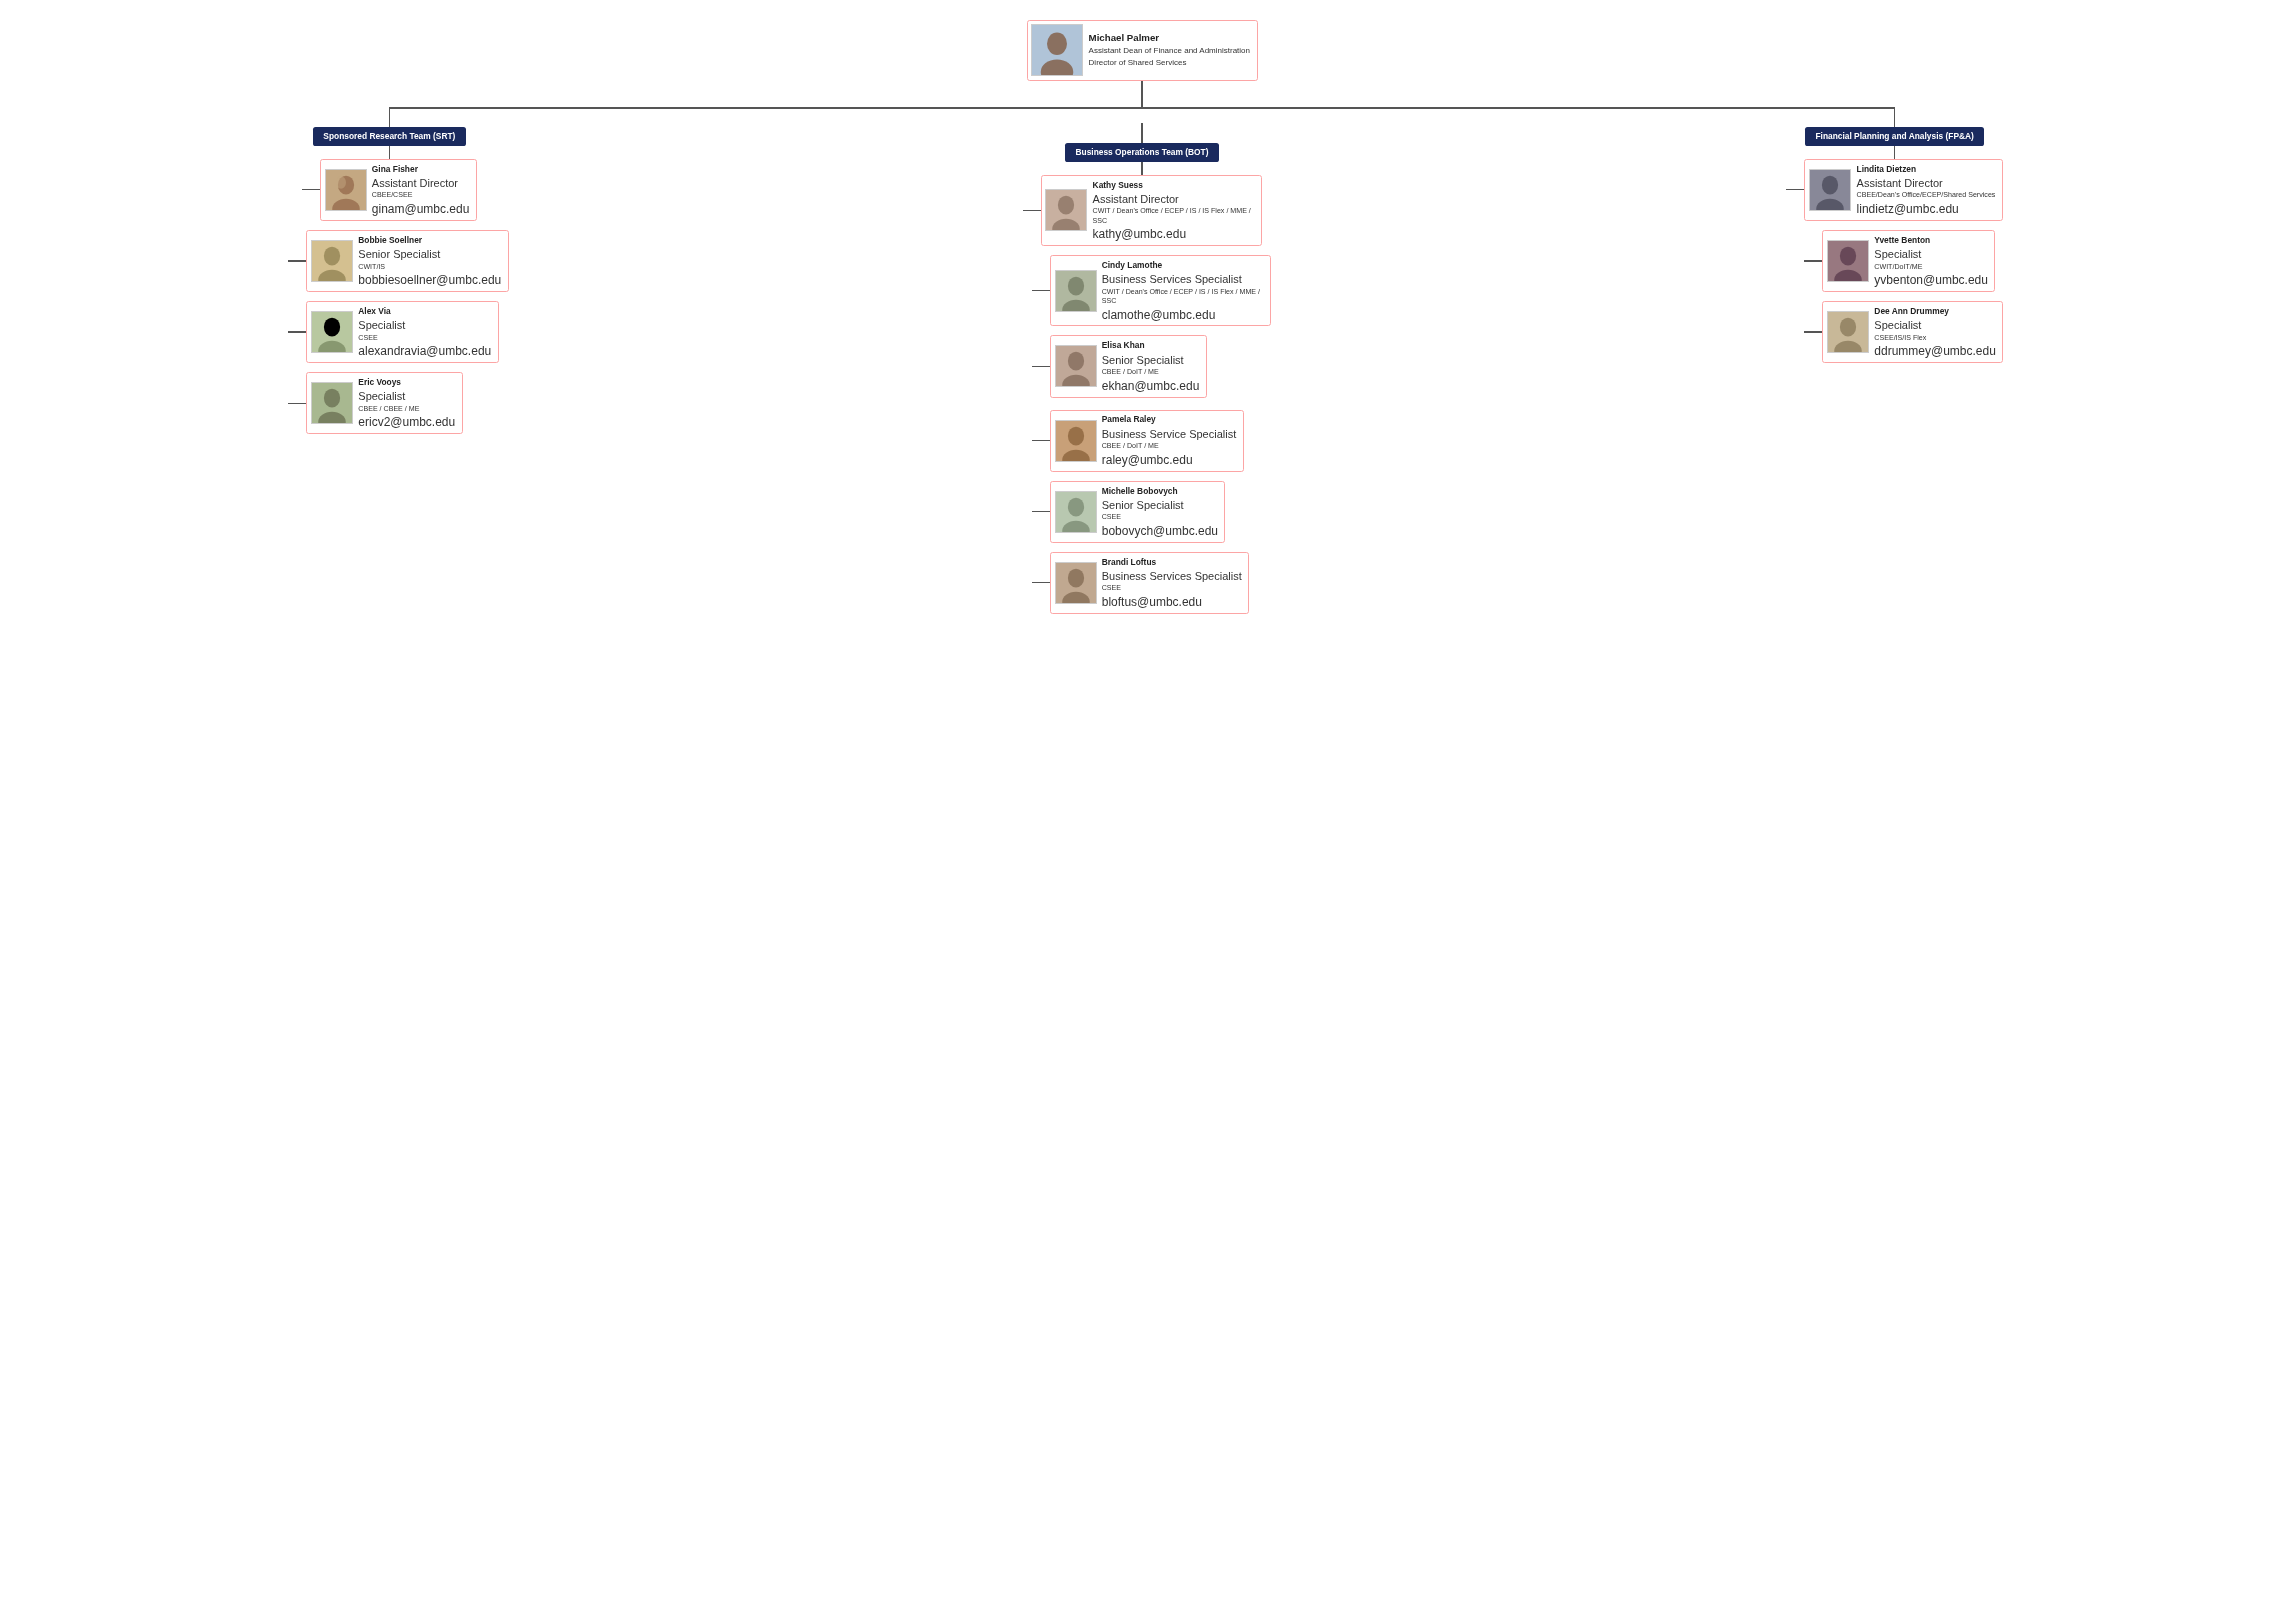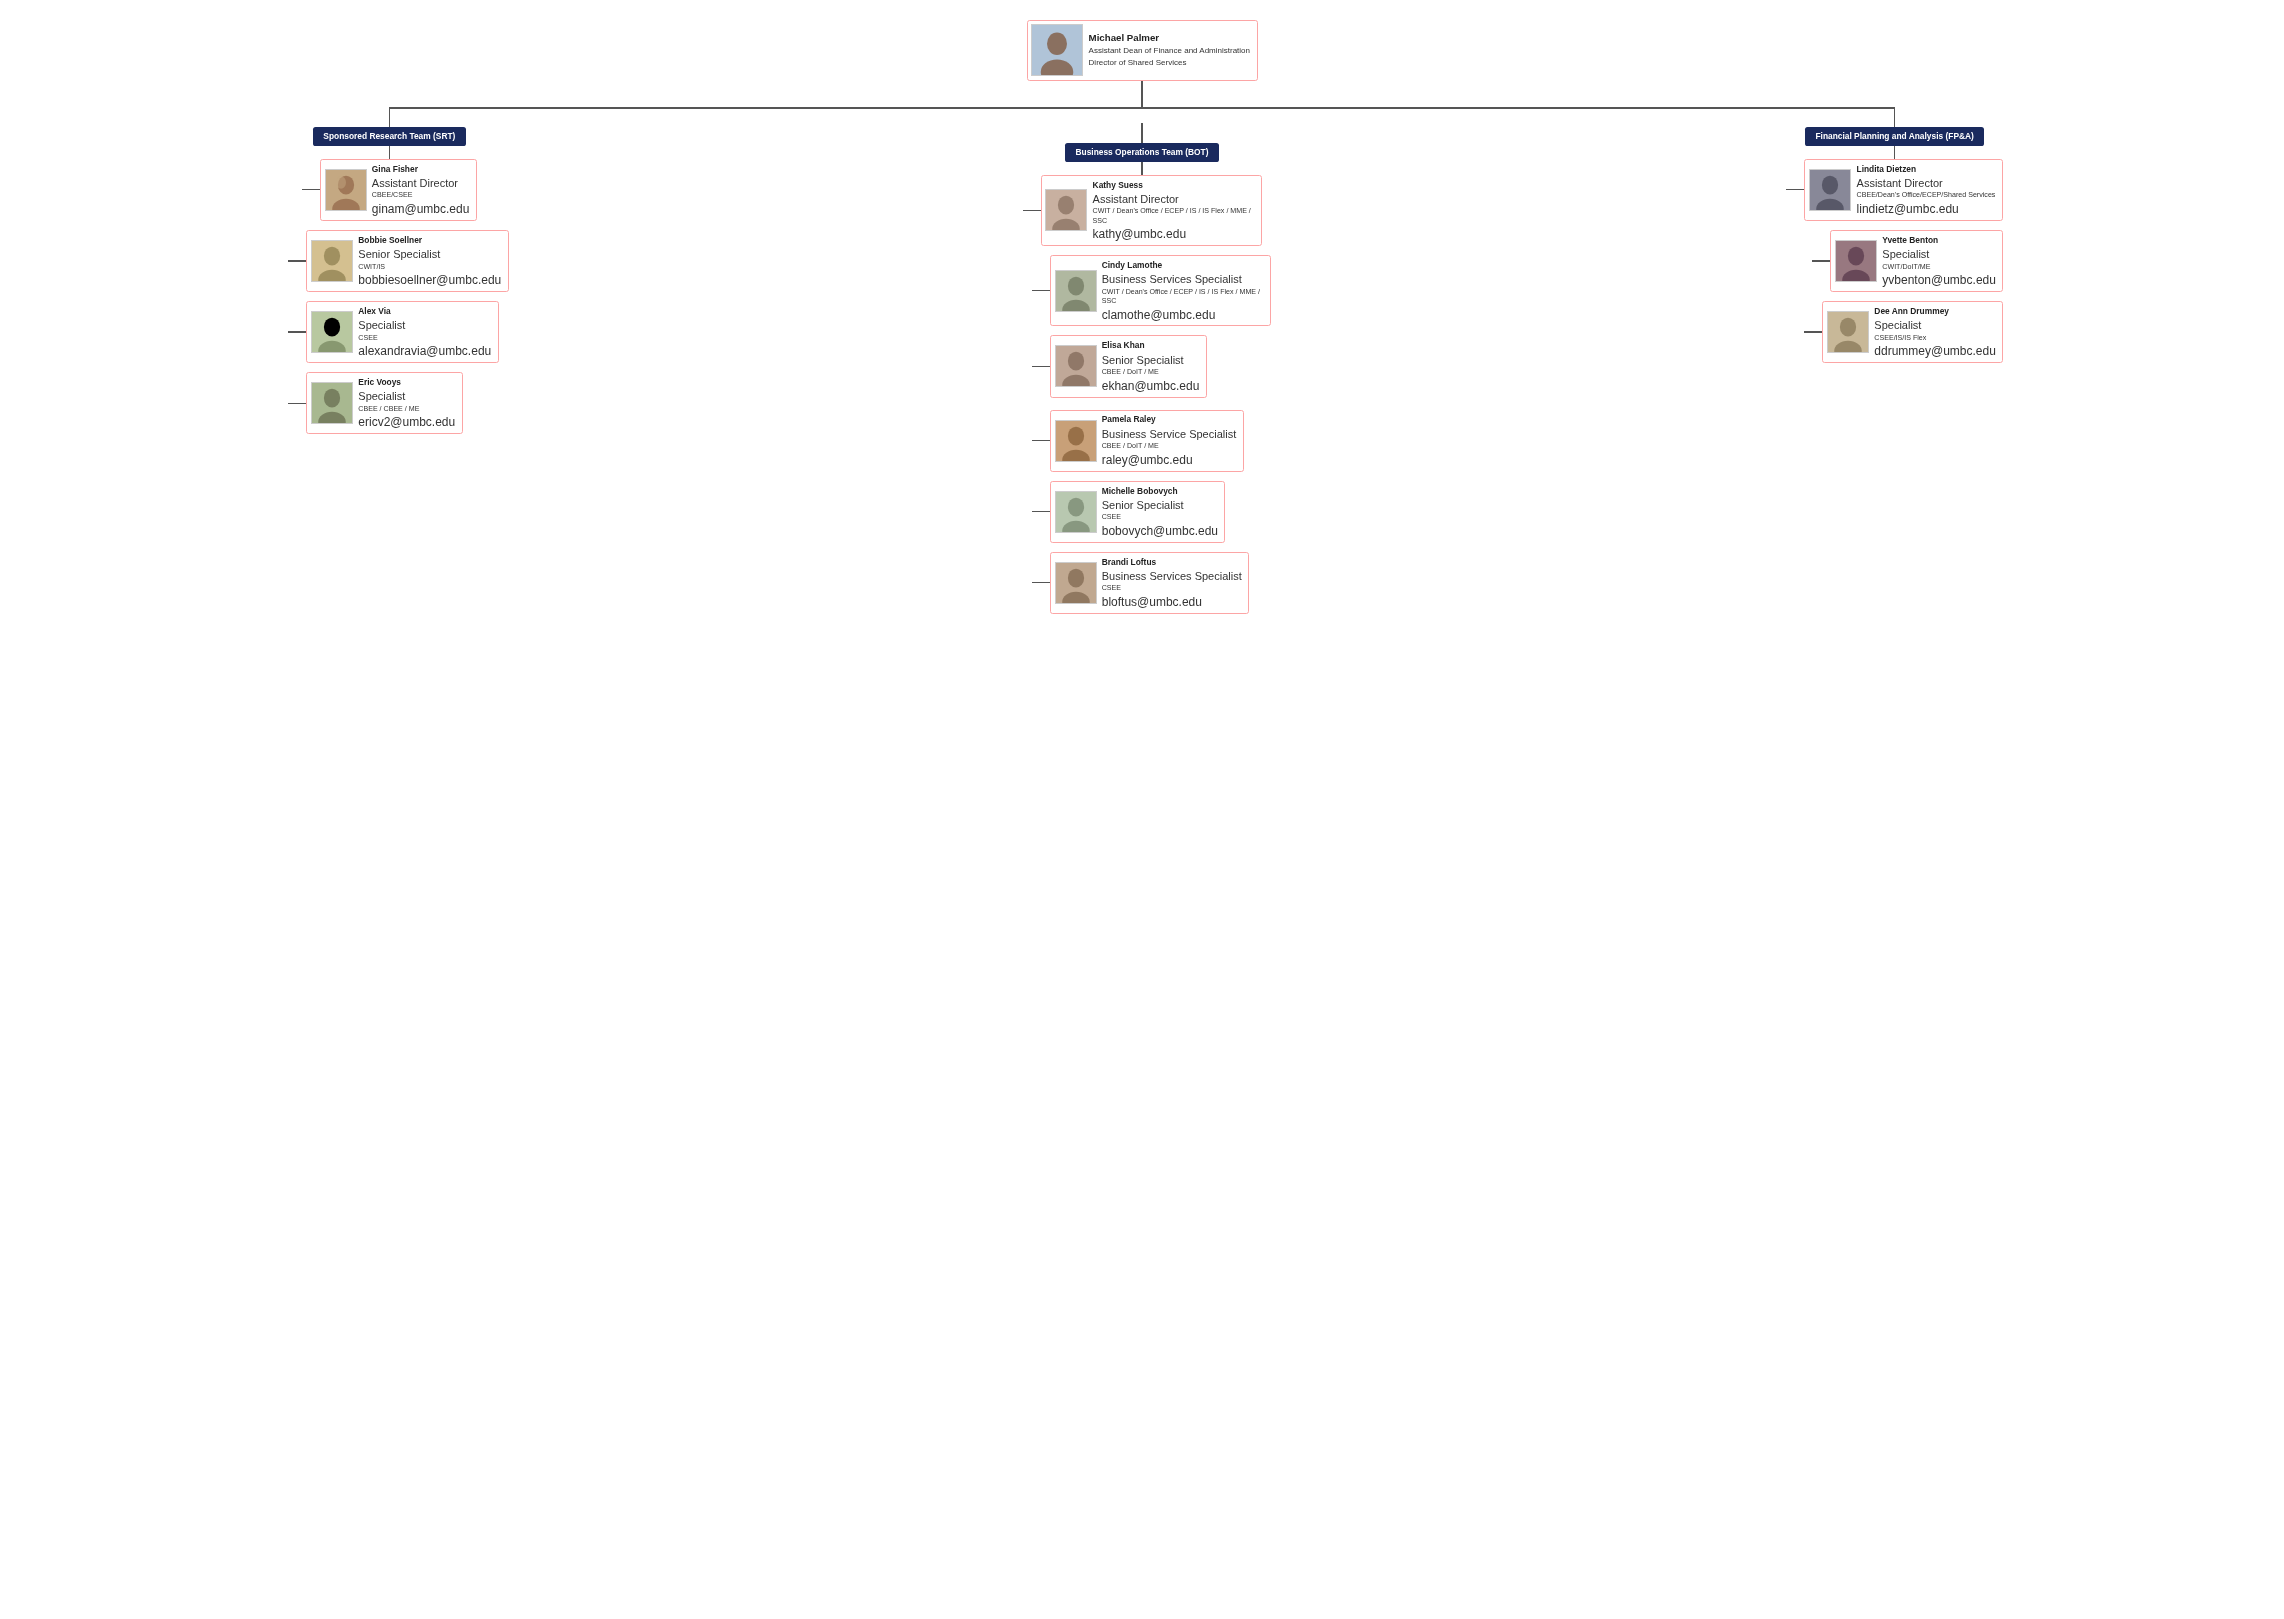--- a/index.html
+++ b/index.html
@@ -416,21 +416,21 @@
                   <div class="dept">CBEE/Dean's Office/ECEP/Shared Services</div>
                   <div class="email">lindietz@umbc.edu</div>
                 </div>
               </div>
             </div>
 
             <div style="display:flex; flex-direction:row; align-items:flex-start; margin-top:0;">
               <div style="width:1.3px; background:#555; margin-left:17px; margin-top:0;"></div>
               <div style="display:flex; flex-direction:column; gap:0;">
 
-                <div style="display:flex; flex-direction:row; align-items:center; margin-top:9px;justify-content:flex-end;">
+                <div style="display:flex; flex-direction:row; align-items:center; margin-top:9px;">
                   <div style="width:18px; height:1.3px; background:#555;"></div>
                   <div class="person-card">
                     <div class="photo photo-yb">
                       <svg viewBox="0 0 64 64" xmlns="http://www.w3.org/2000/svg">
                         <rect width="64" height="64" fill="#987880"></rect>
                         <ellipse cx="32" cy="24" rx="13" ry="15" fill="#684858"></ellipse>
                         <ellipse cx="32" cy="62" rx="22" ry="16" fill="#684858"></ellipse>
                       </svg>
                     </div>
                     <div class="info">

